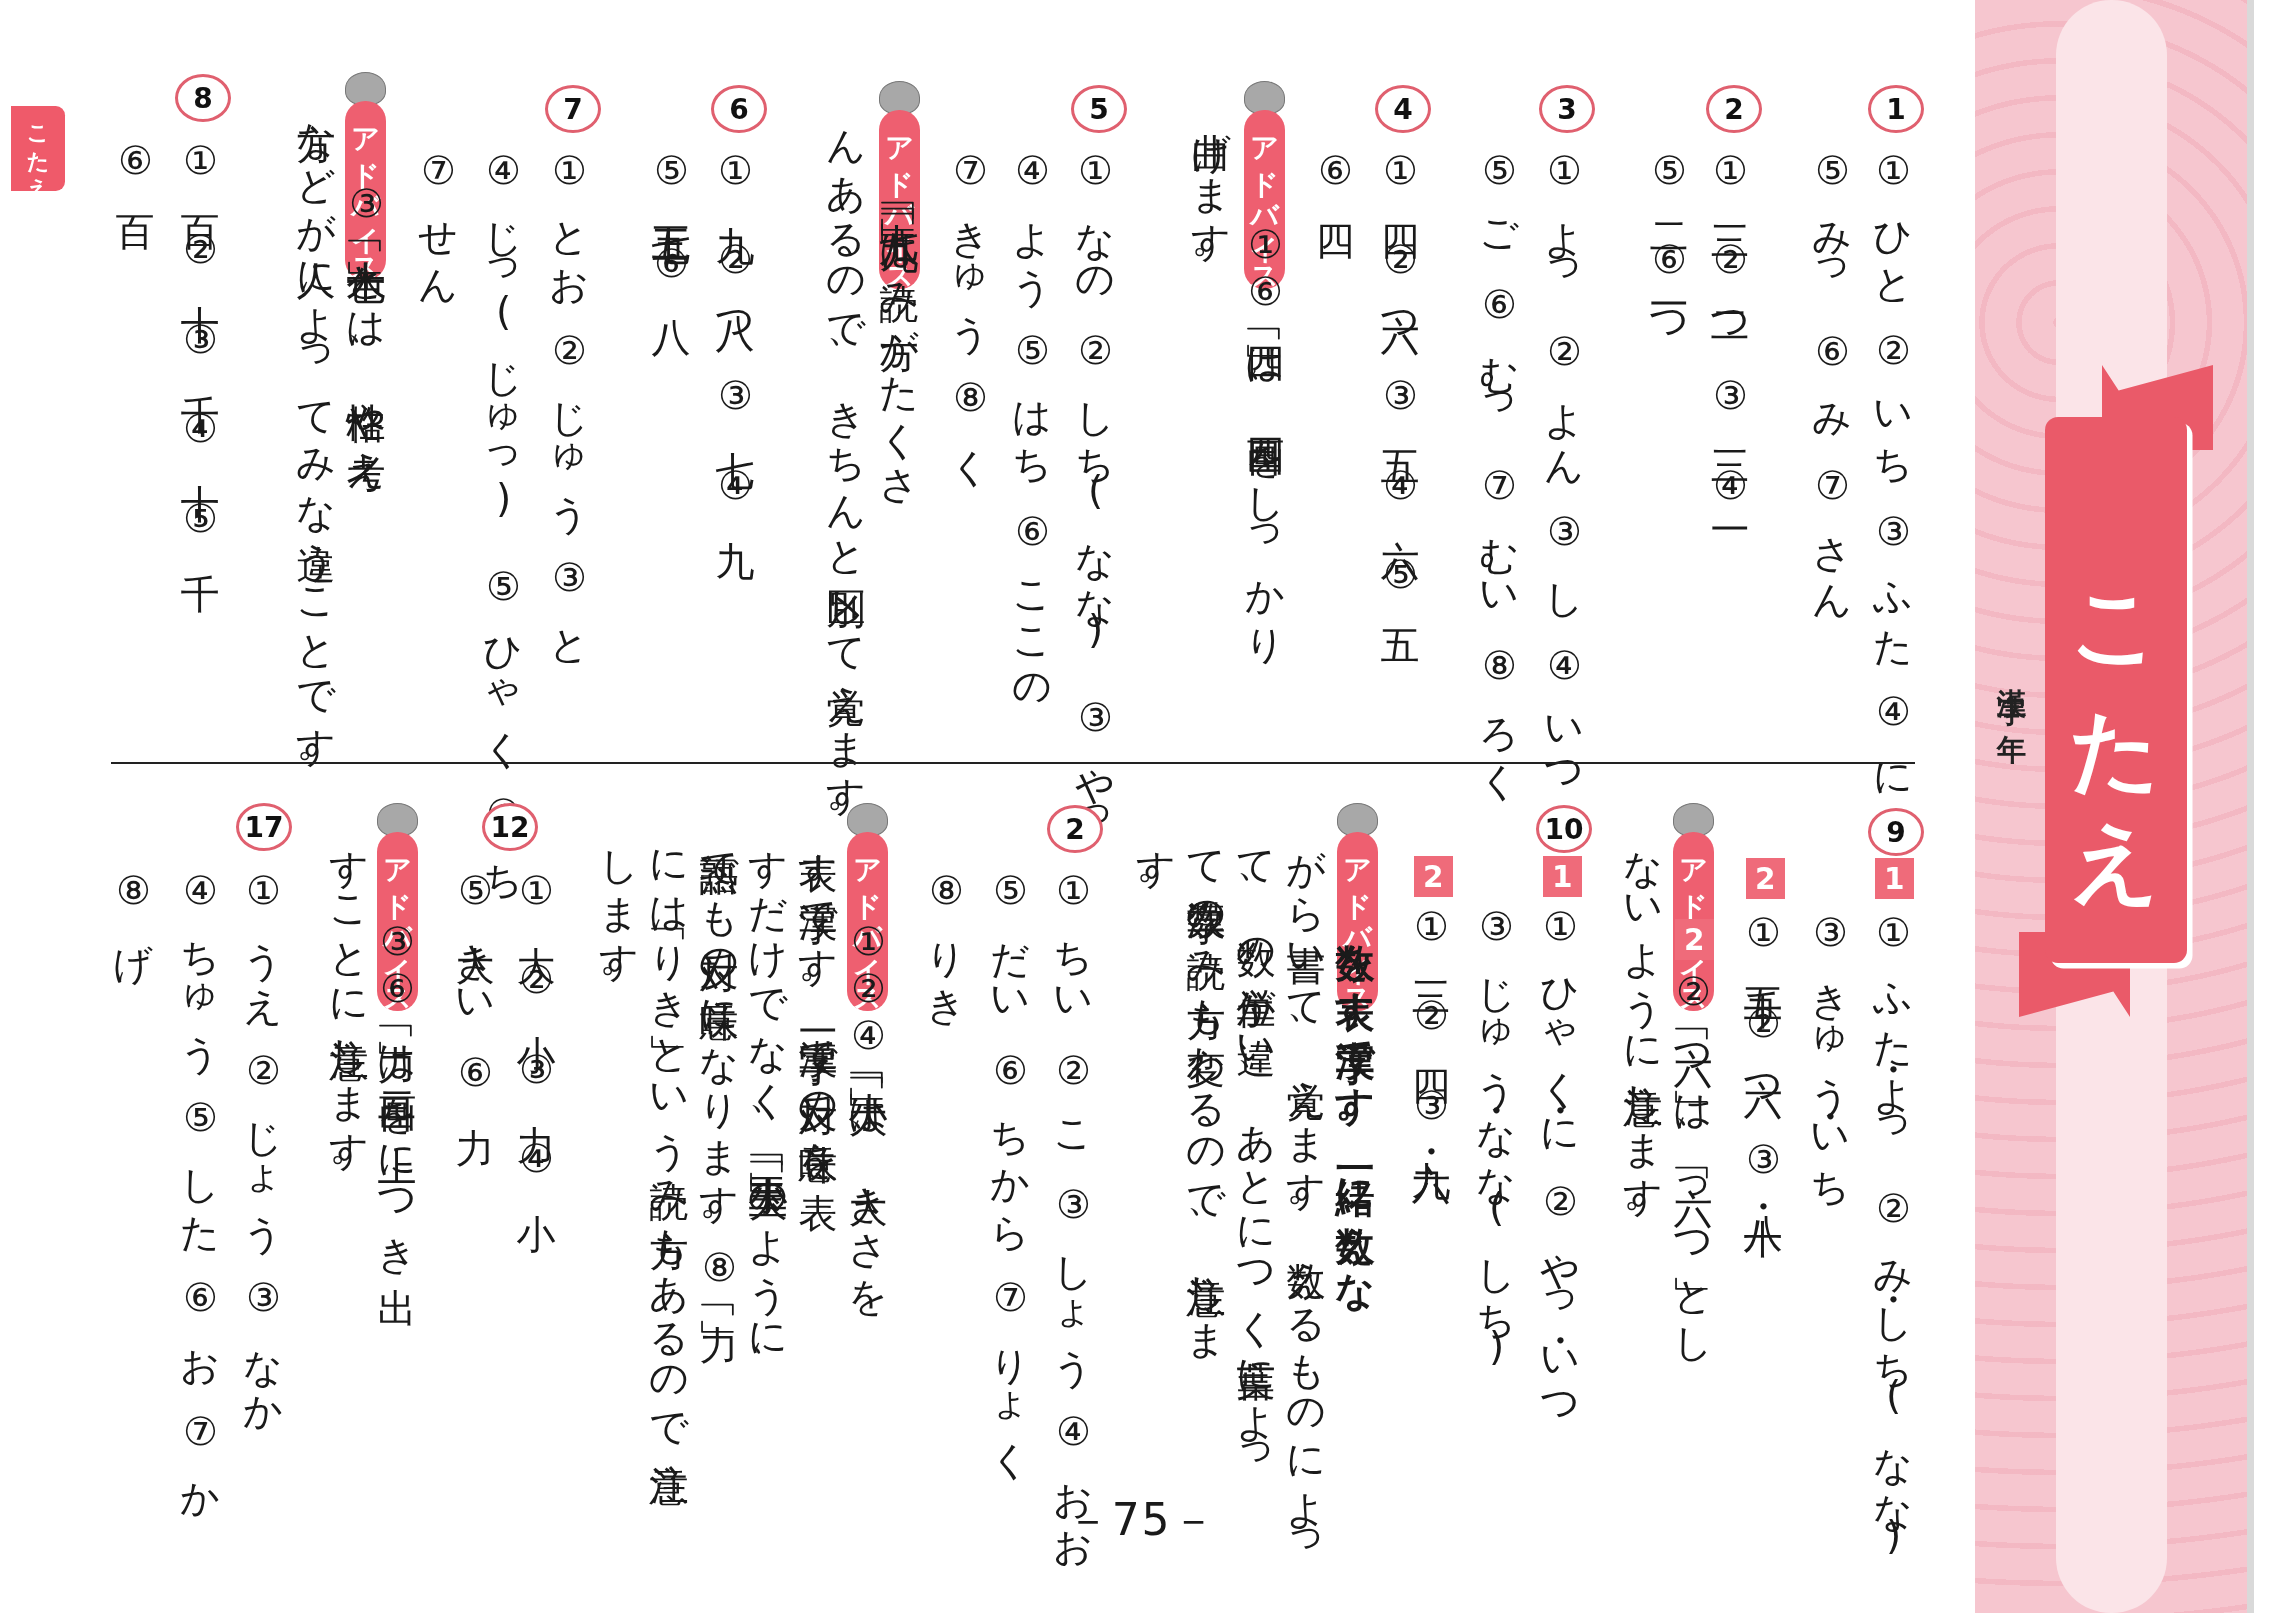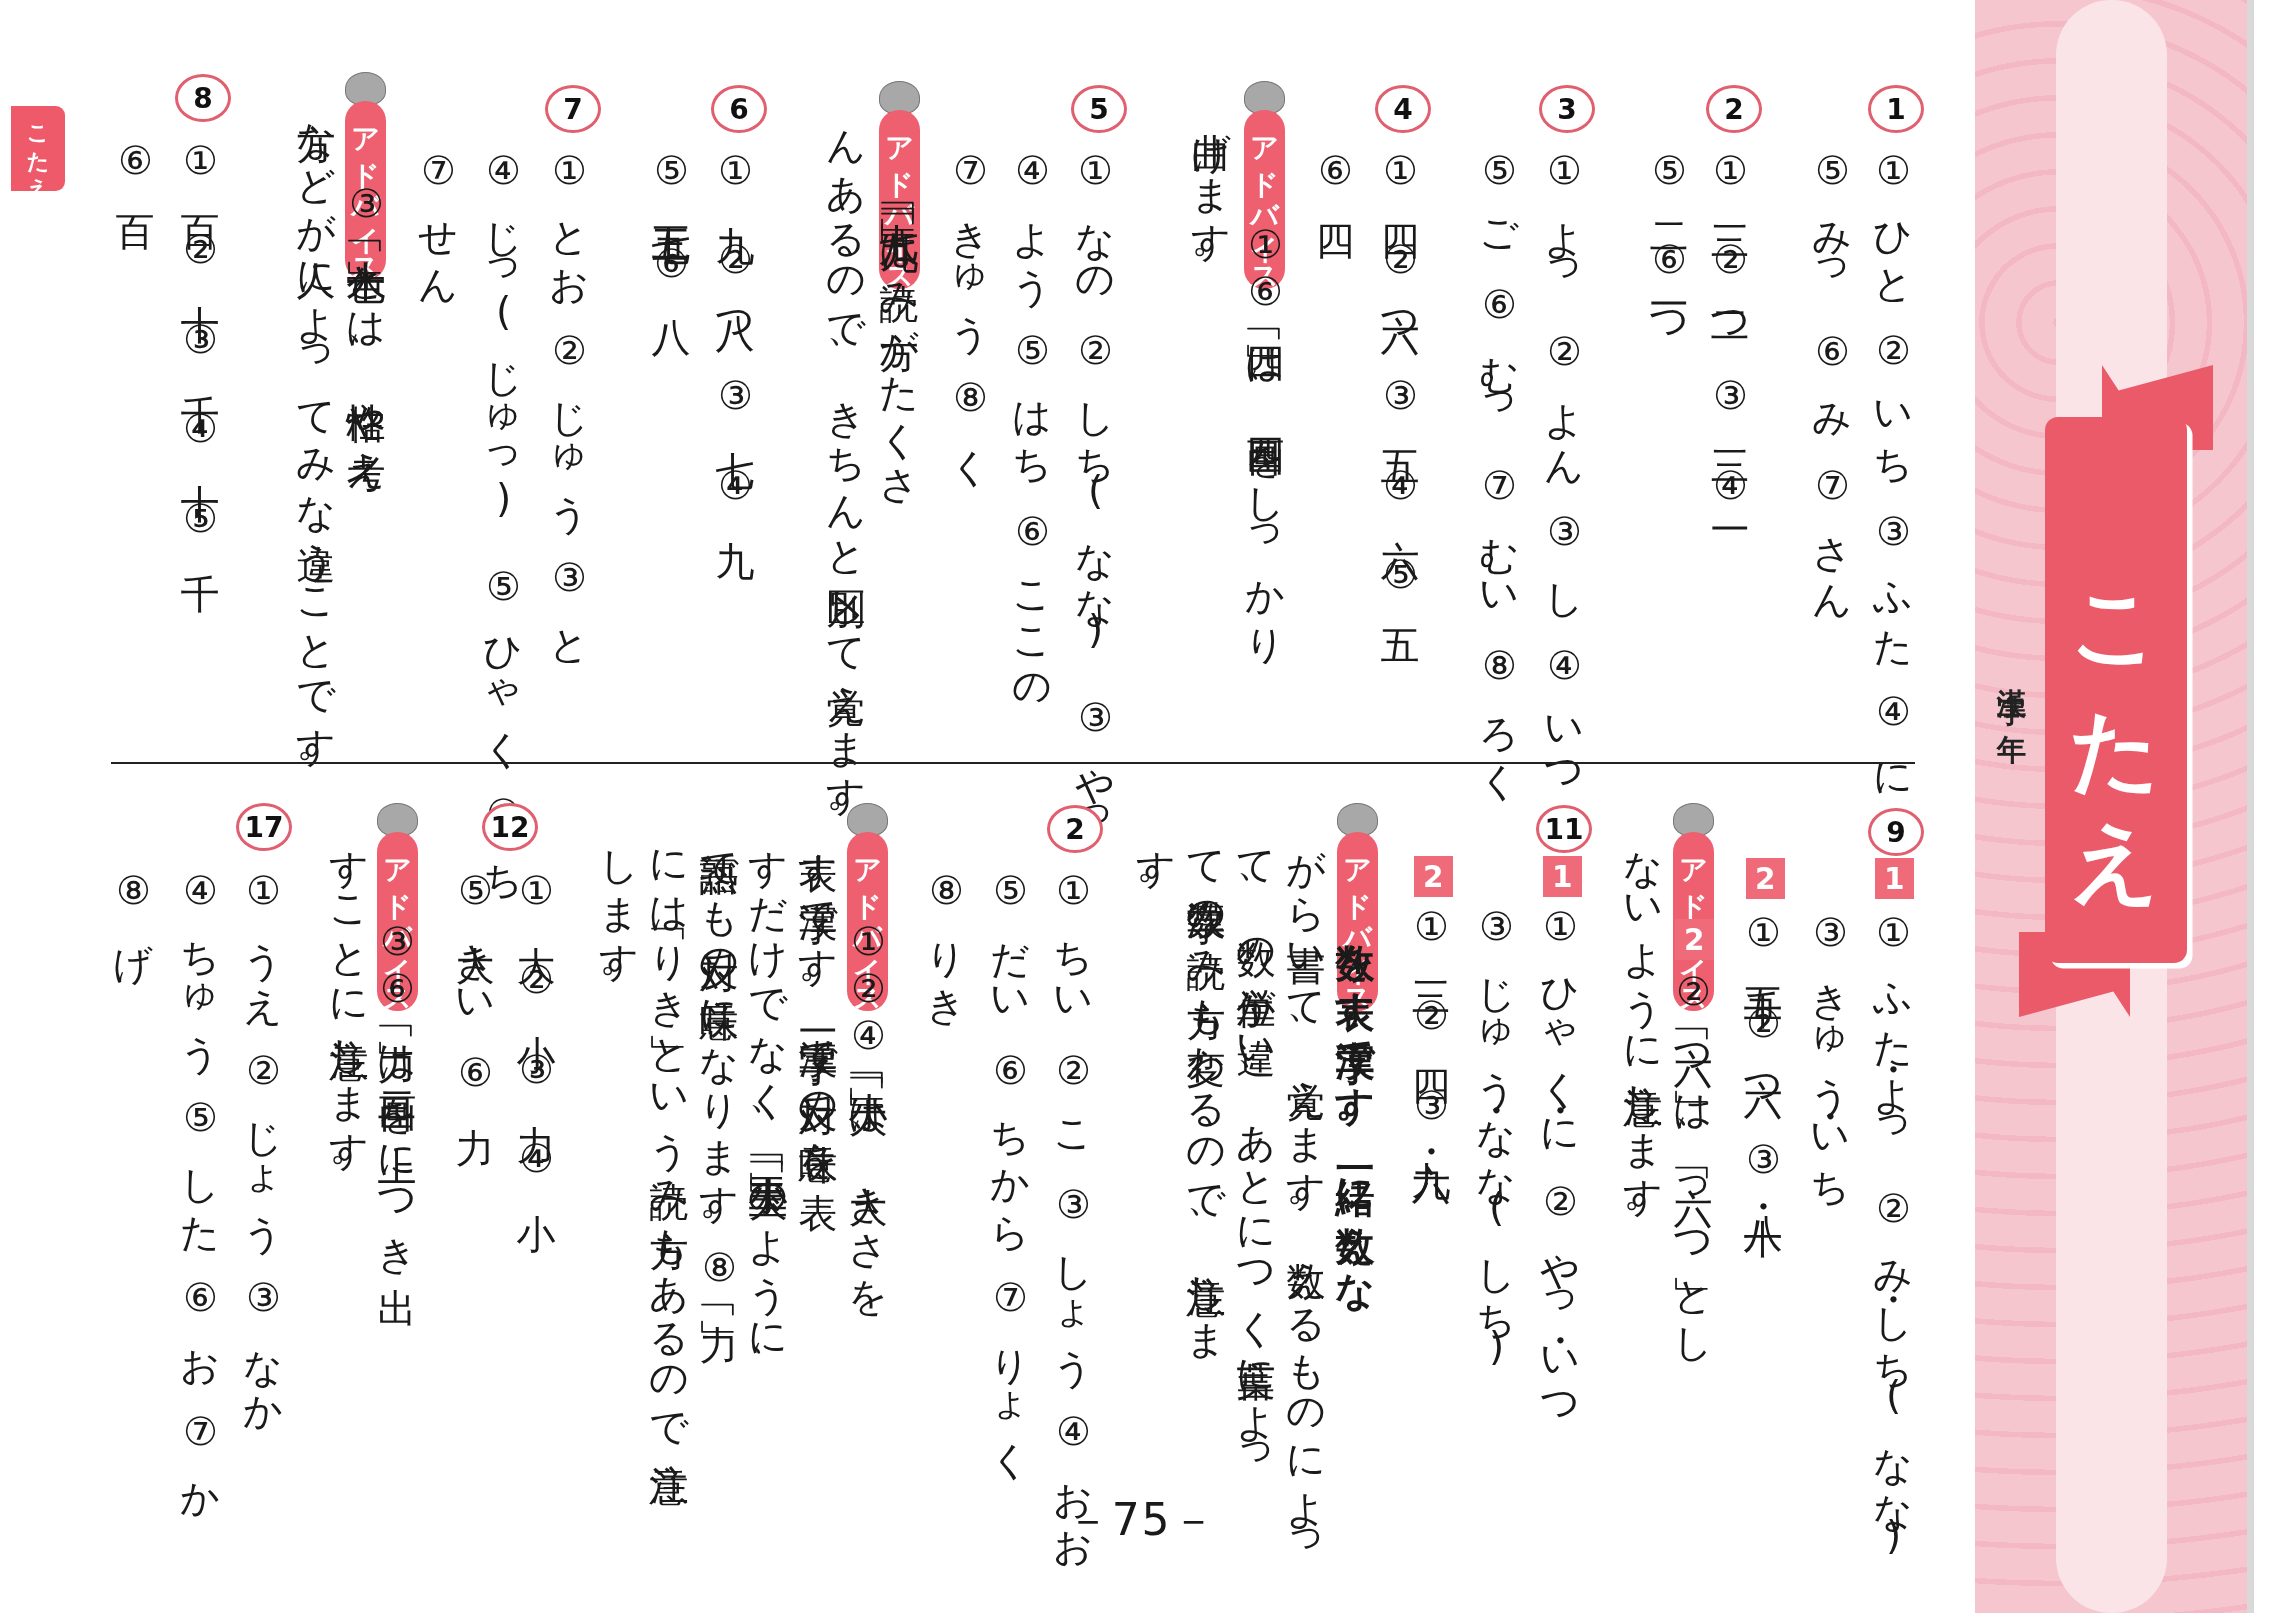--- a/index.html
+++ b/index.html
@@ -154,21 +154,21 @@
 <div class="abs" style="left:1746px;top:858px;"><span class="subnum">2</span></div>
 <div class="vcol" style="left:1744px;top:910px;">①五千　②六つ　③八・十</div>
 <div class="advice" style="left:1671px;top:803px;">
   <div class="hand"></div>
   <div class="pill">アドバイス</div>
 </div>
 <div class="abs" style="left:1675px;top:919px;"><span class="subnum">2</span></div>
 <div class="vcol" style="left:1674px;top:969px;">②「六つ」は、「六っつ」とし</div>
 <div class="vcol" style="left:1624px;top:823px;">ないように注意します。</div>
 
-<div class="qnum" style="left:1536px;top:805px;">11</div>
+<div class="qnum" style="left:1536px;top:805px;">10</div>
 <div class="abs" style="left:1543px;top:856px;"><span class="subnum">1</span></div>
 <div class="vcol" style="left:1541px;top:904px;">①ひゃく・に　②やっ・いつ</div>
 <div class="vcol" style="left:1477px;top:904px;">③じゅう・なな(しち)</div>
 <div class="abs" style="left:1414px;top:856px;"><span class="subnum">2</span></div>
 <div class="vcol" style="left:1412px;top:904px;">①三　②四　③九・六</div>
 <div class="advice" style="left:1335px;top:803px;">
   <div class="hand"></div>
   <div class="pill">アドバイス</div>
 </div>
 <div class="vcol" style="left:1336px;top:914px;font-weight:bold;">数を表す漢字です。一緒に数えな</div>

